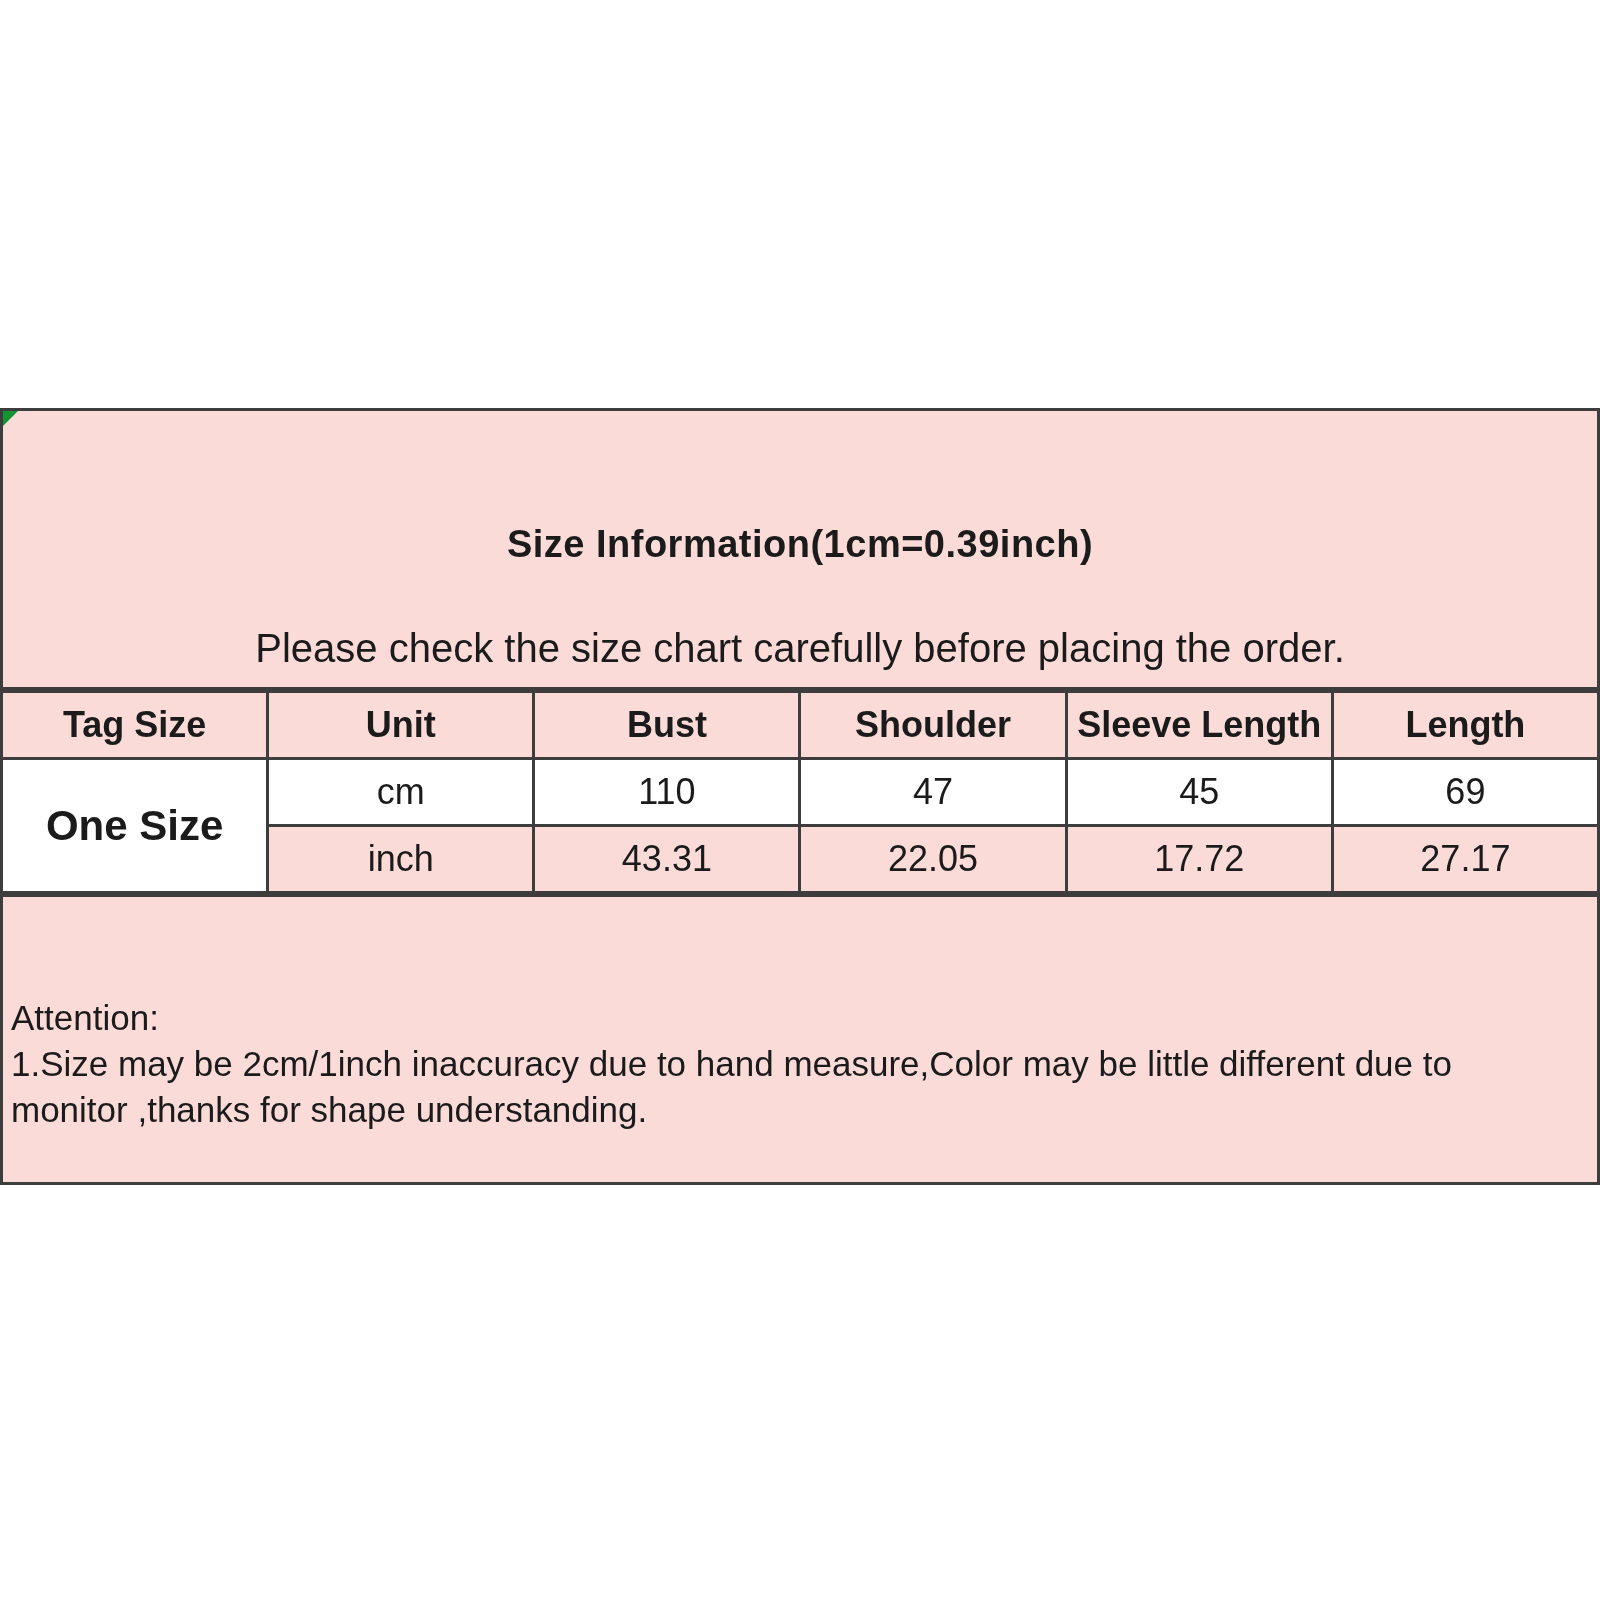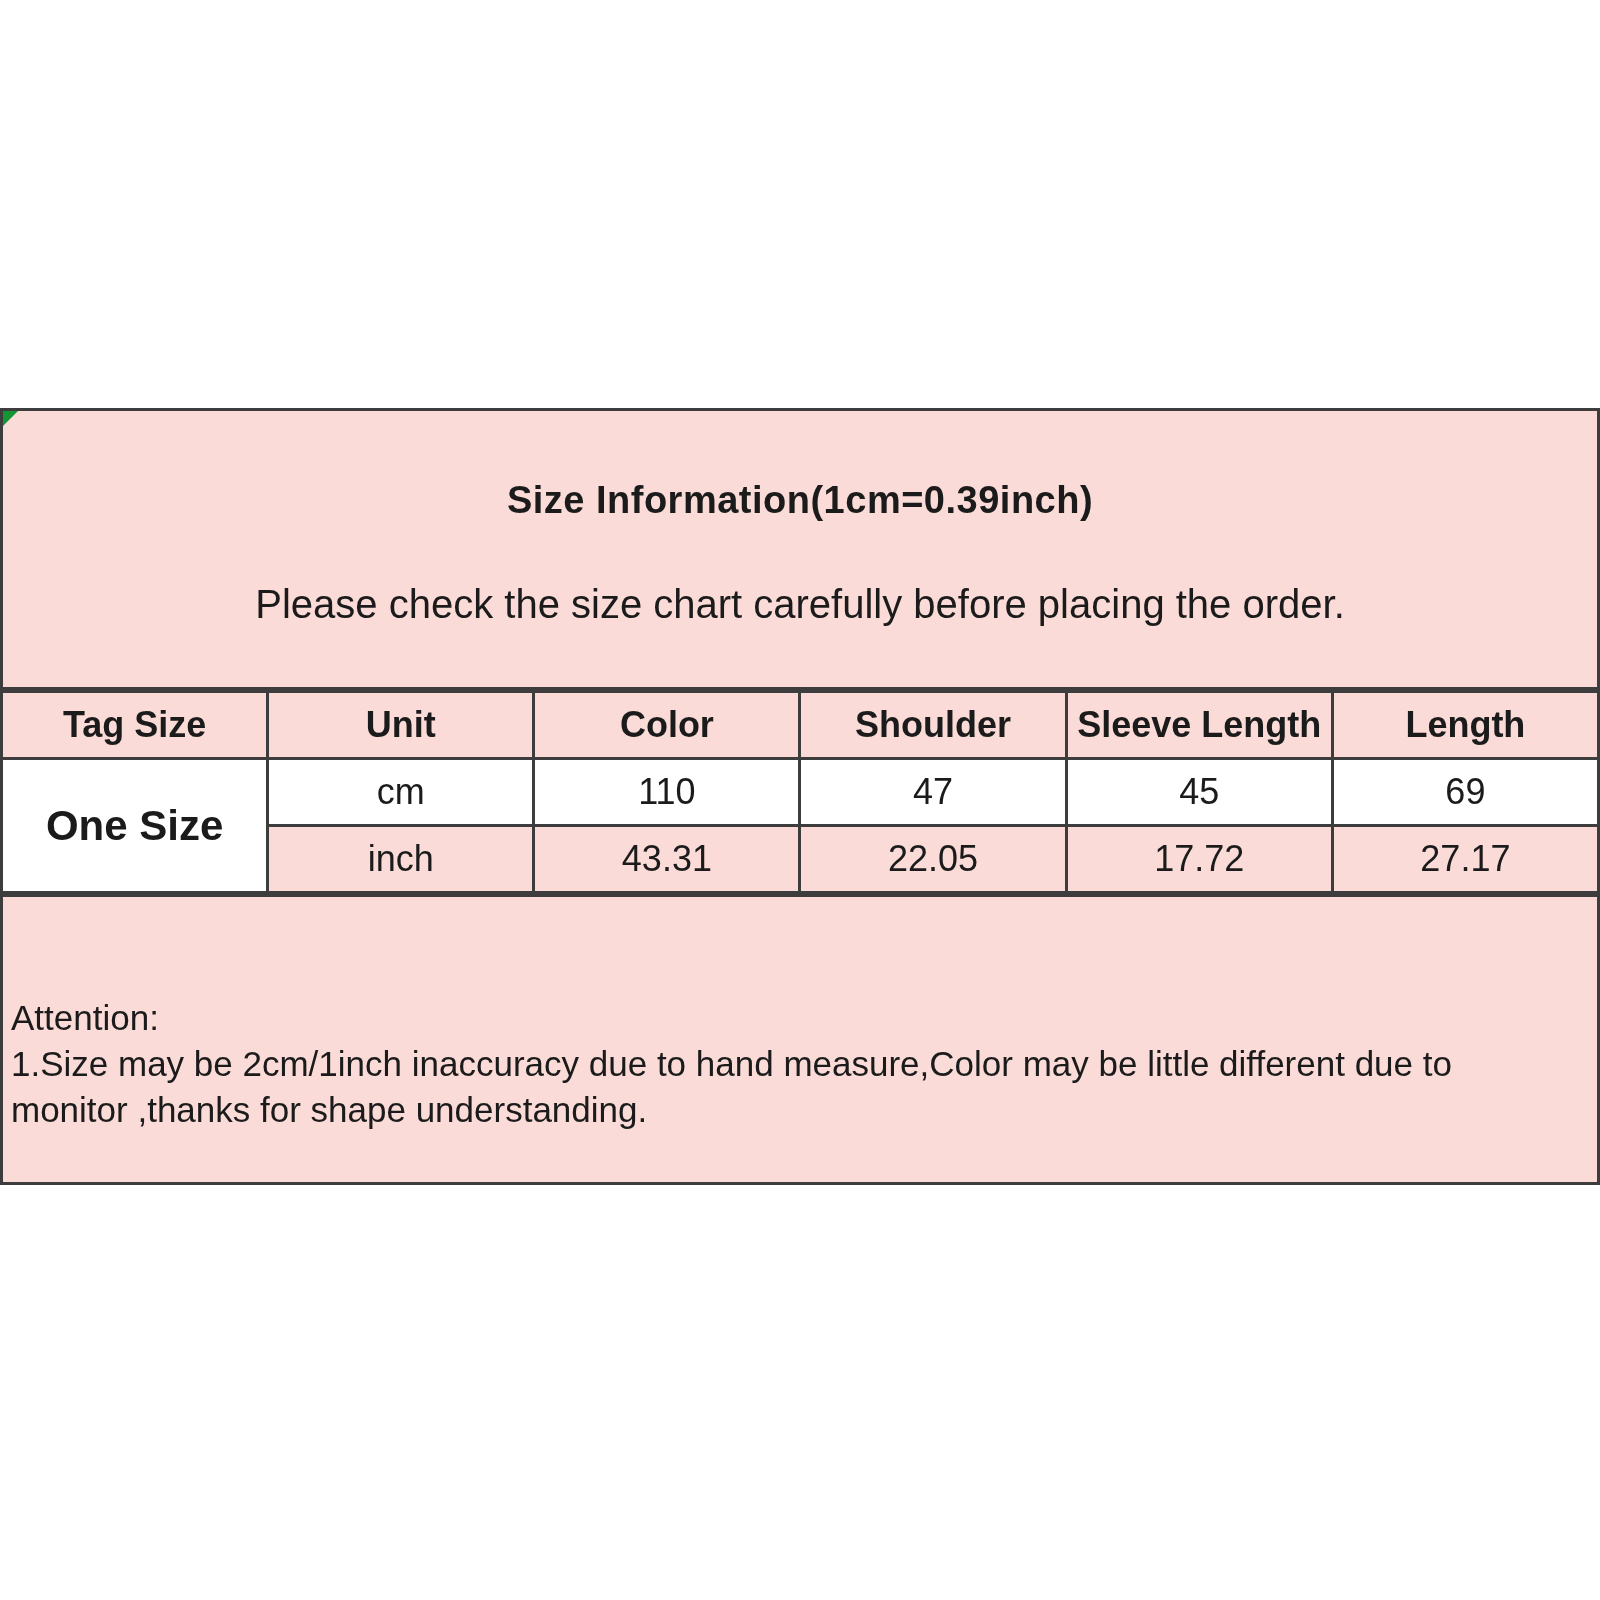--- a/index.html
+++ b/index.html
@@ -38,21 +38,21 @@
     height: 282px;
     position: relative;
   }
   .corner-marker {
     position: absolute;
     top: 0;
     left: 0;
     display: block;
   }
   .title {
-    margin-top: 68px;
+    margin-top: 112px;
     text-align: center;
     font-size: 38px;
     font-weight: bold;
     letter-spacing: 0.5px;
   }
   .subtitle {
     margin-top: 60px;
     text-align: center;
     font-size: 40px;
     font-weight: normal;
@@ -108,21 +108,21 @@
       </svg>
       <div class="title">Size Information(1cm=0.39inch)</div>
       <div class="subtitle">Please check the size chart carefully before placing the order.</div>
     </div>
 
     <table class="size-table">
       <thead>
         <tr>
           <th>Tag Size</th>
           <th>Unit</th>
-          <th>Color</th>
+          <th>Bust</th>
           <th>Shoulder</th>
           <th>Sleeve Length</th>
           <th>Length</th>
         </tr>
       </thead>
       <tbody>
         <tr class="row-cm">
           <td class="tag-cell" rowspan="2">One Size</td>
           <td>cm</td>
           <td>110</td>

